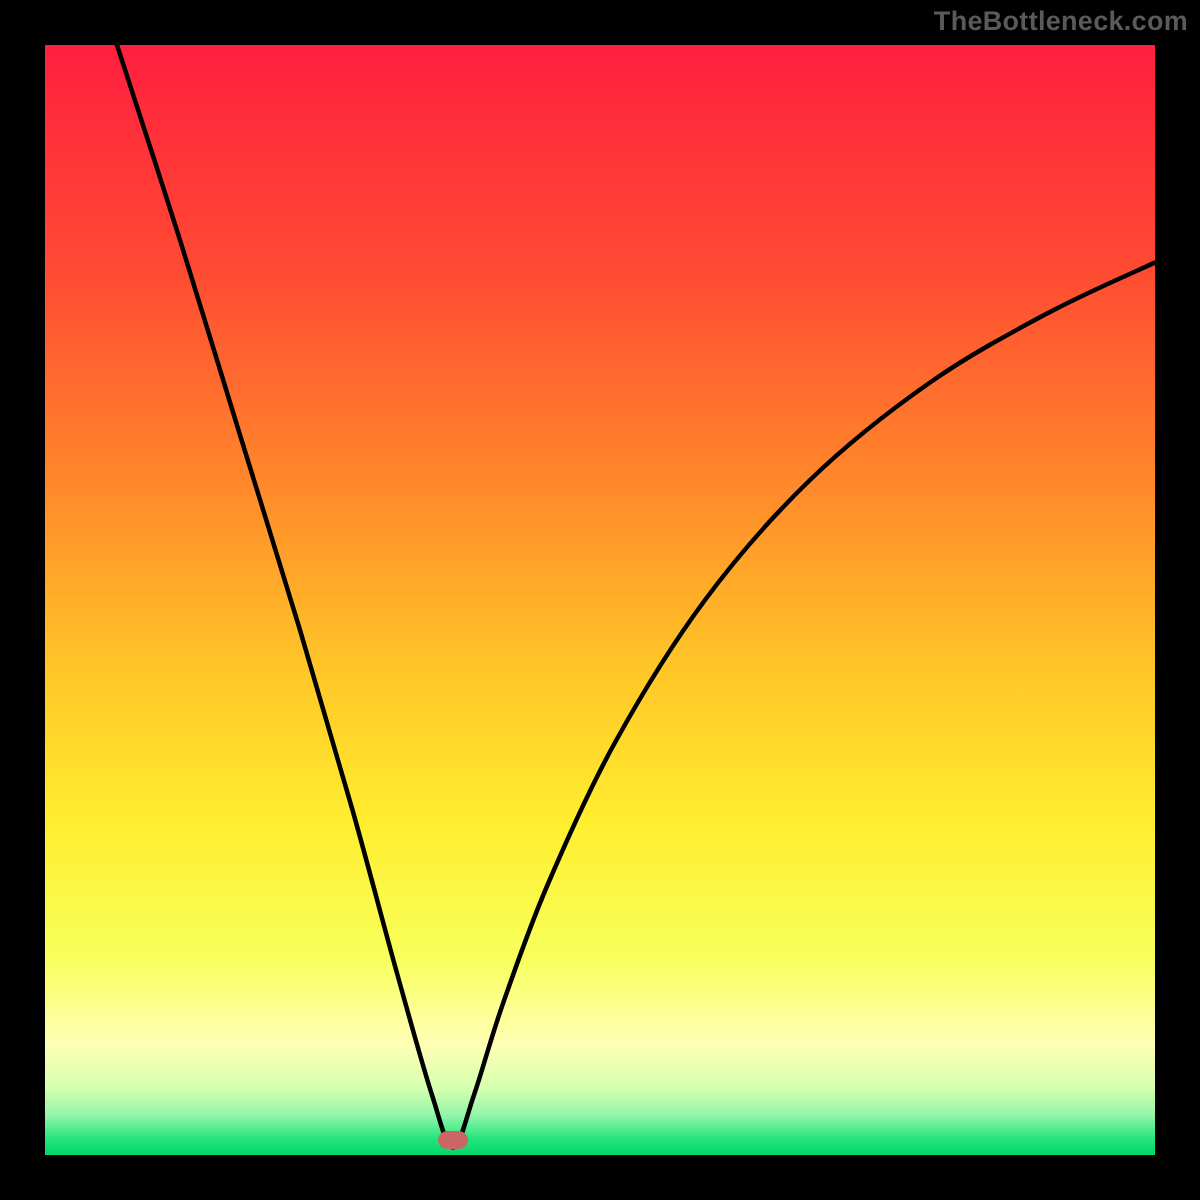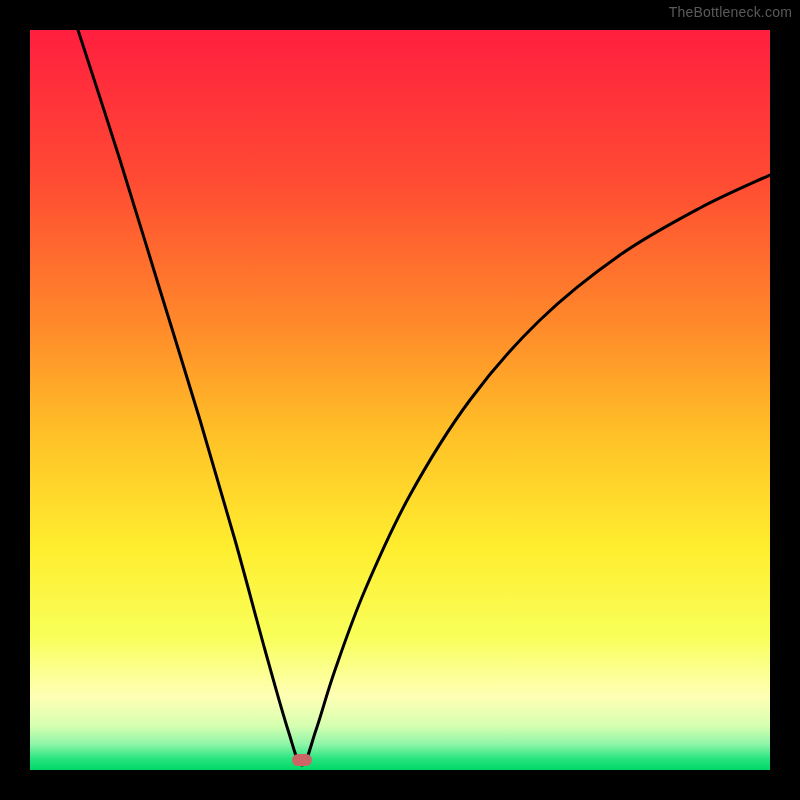--- a/index.html
+++ b/index.html
@@ -20,22 +20,22 @@
     background: #ffffff;
   }
   .gradient {
     position: absolute;
     inset: 0;
   }
   .attribution {
     position: absolute;
     top: 4px;
     right: 8px;
-    font-size: 14px;
-    font-weight: 400;
+    font-size: 18px;
+    font-weight: 700;
     color: #5a5a5a;
     letter-spacing: 0.2px;
   }
   svg.curve {
     position: absolute;
     inset: 0;
   }
   .marker {
     position: absolute;
     width: 20px;

